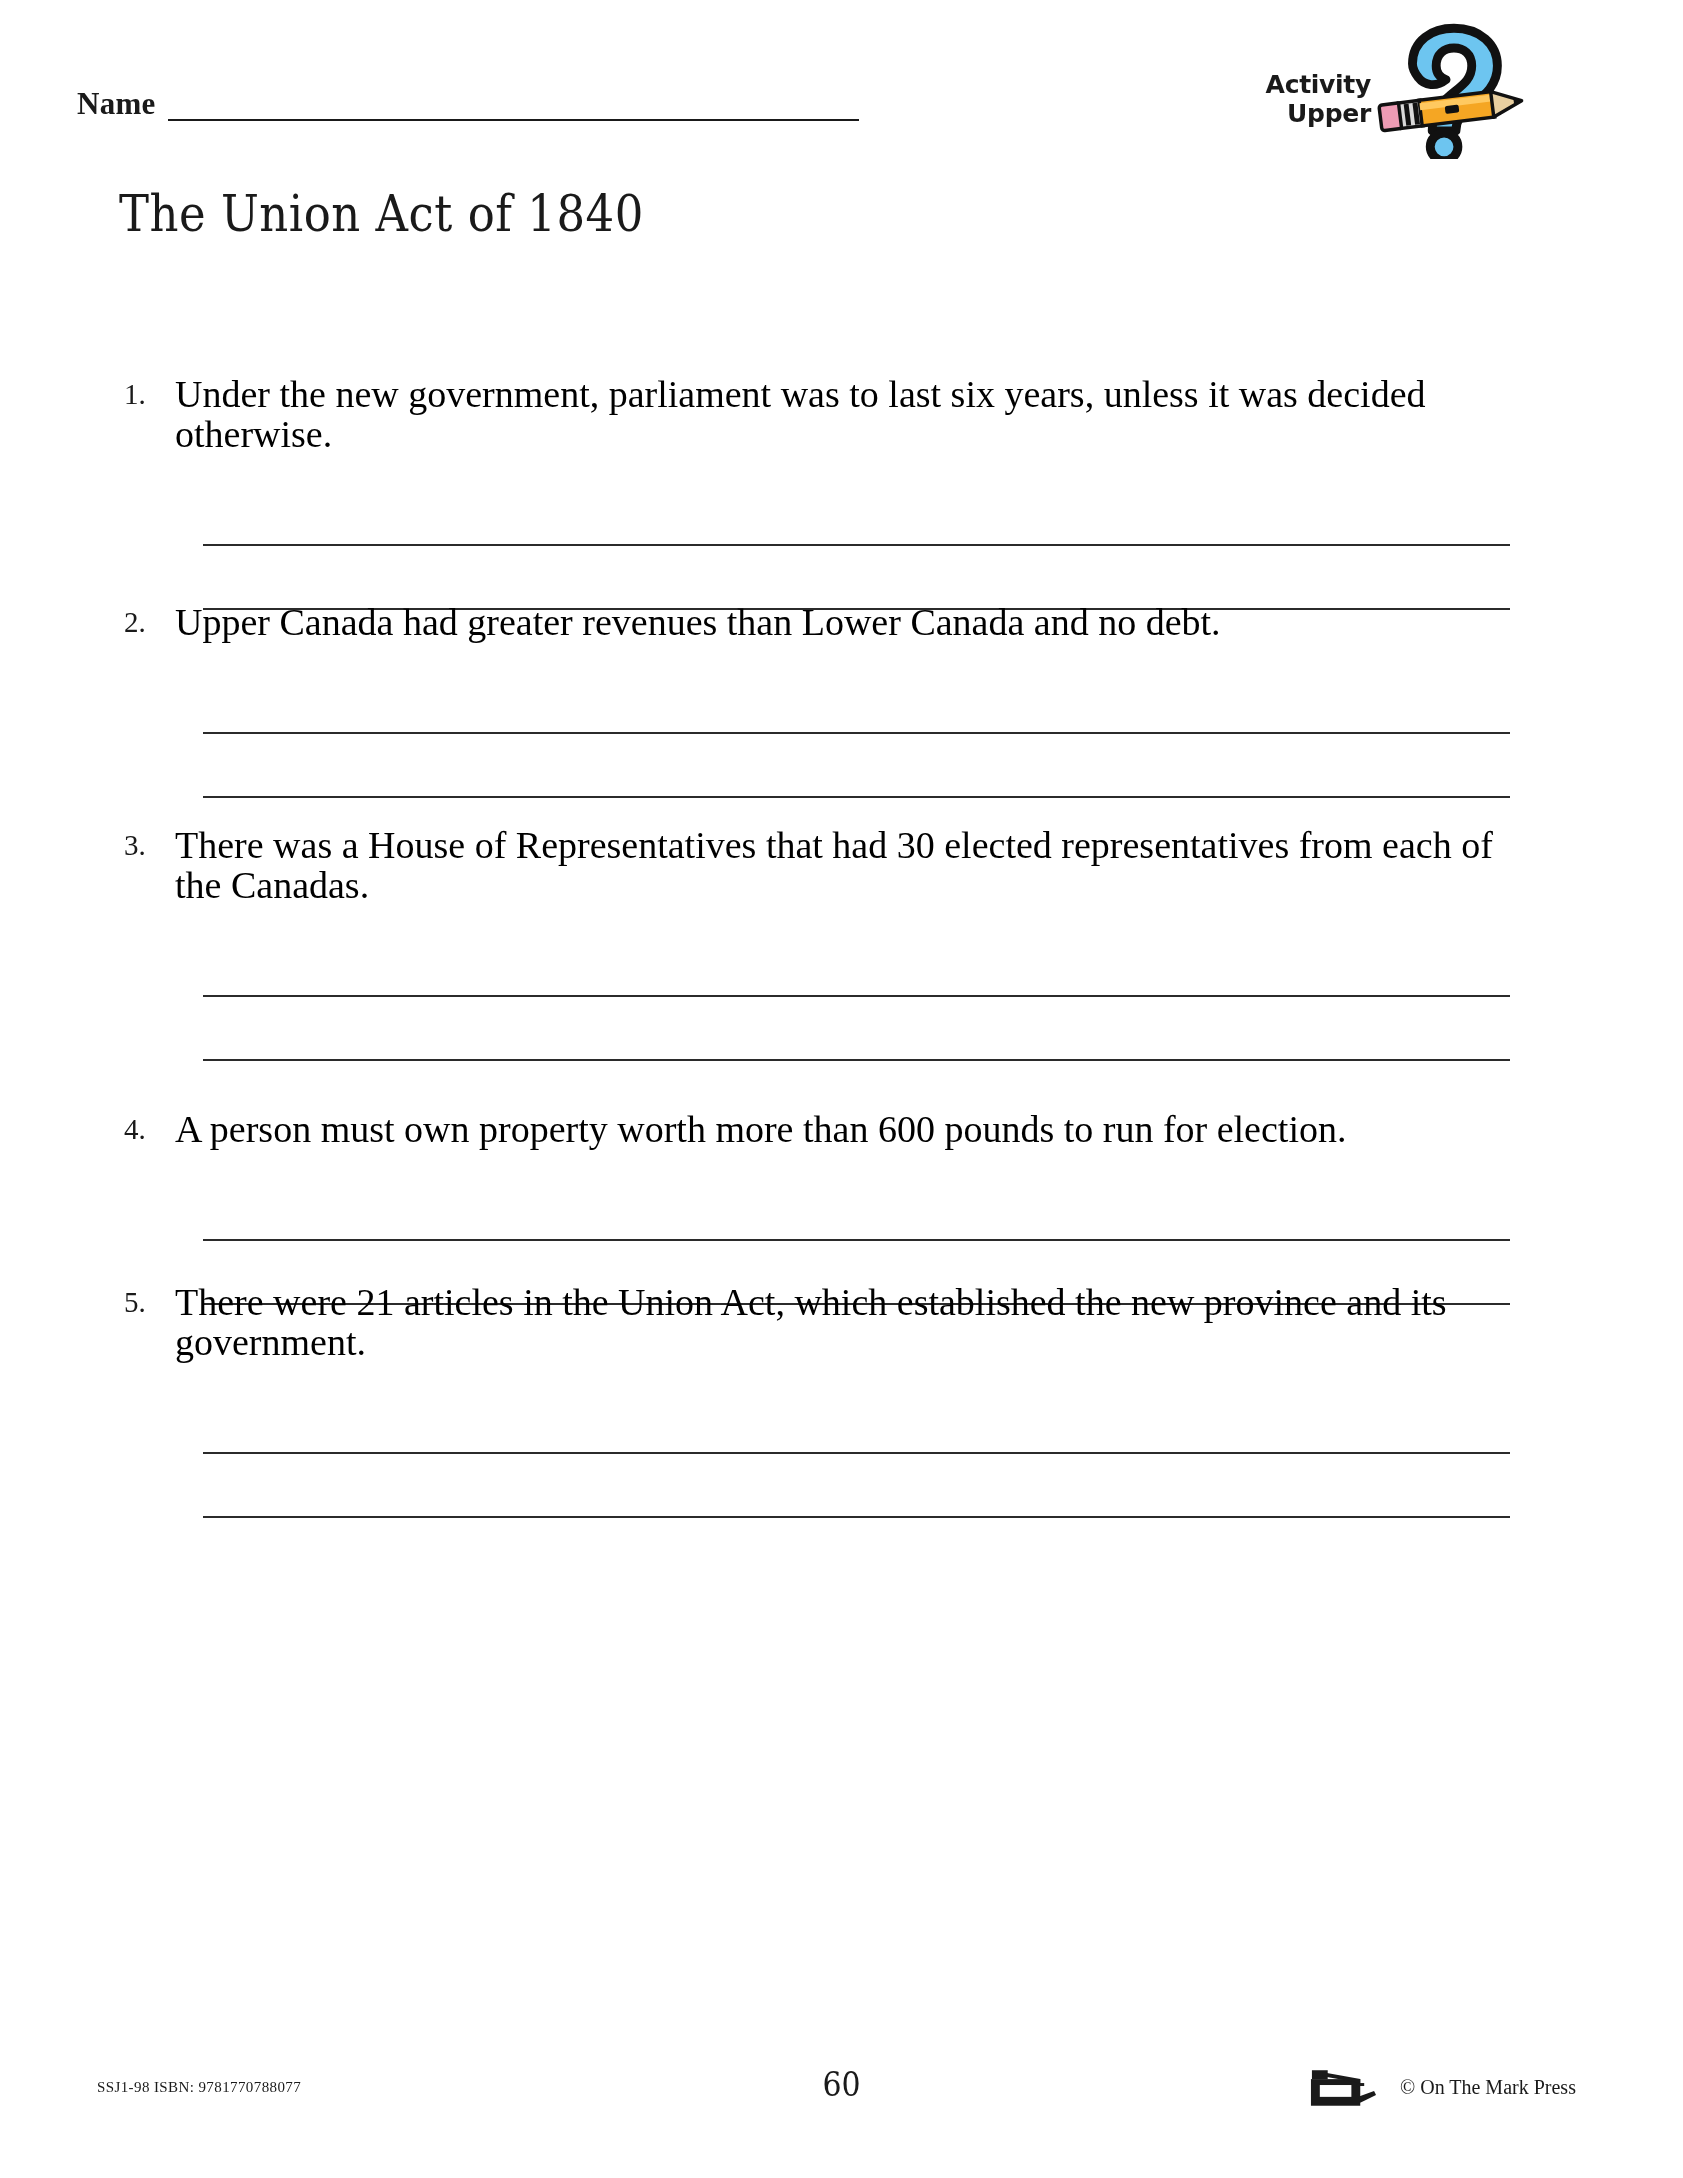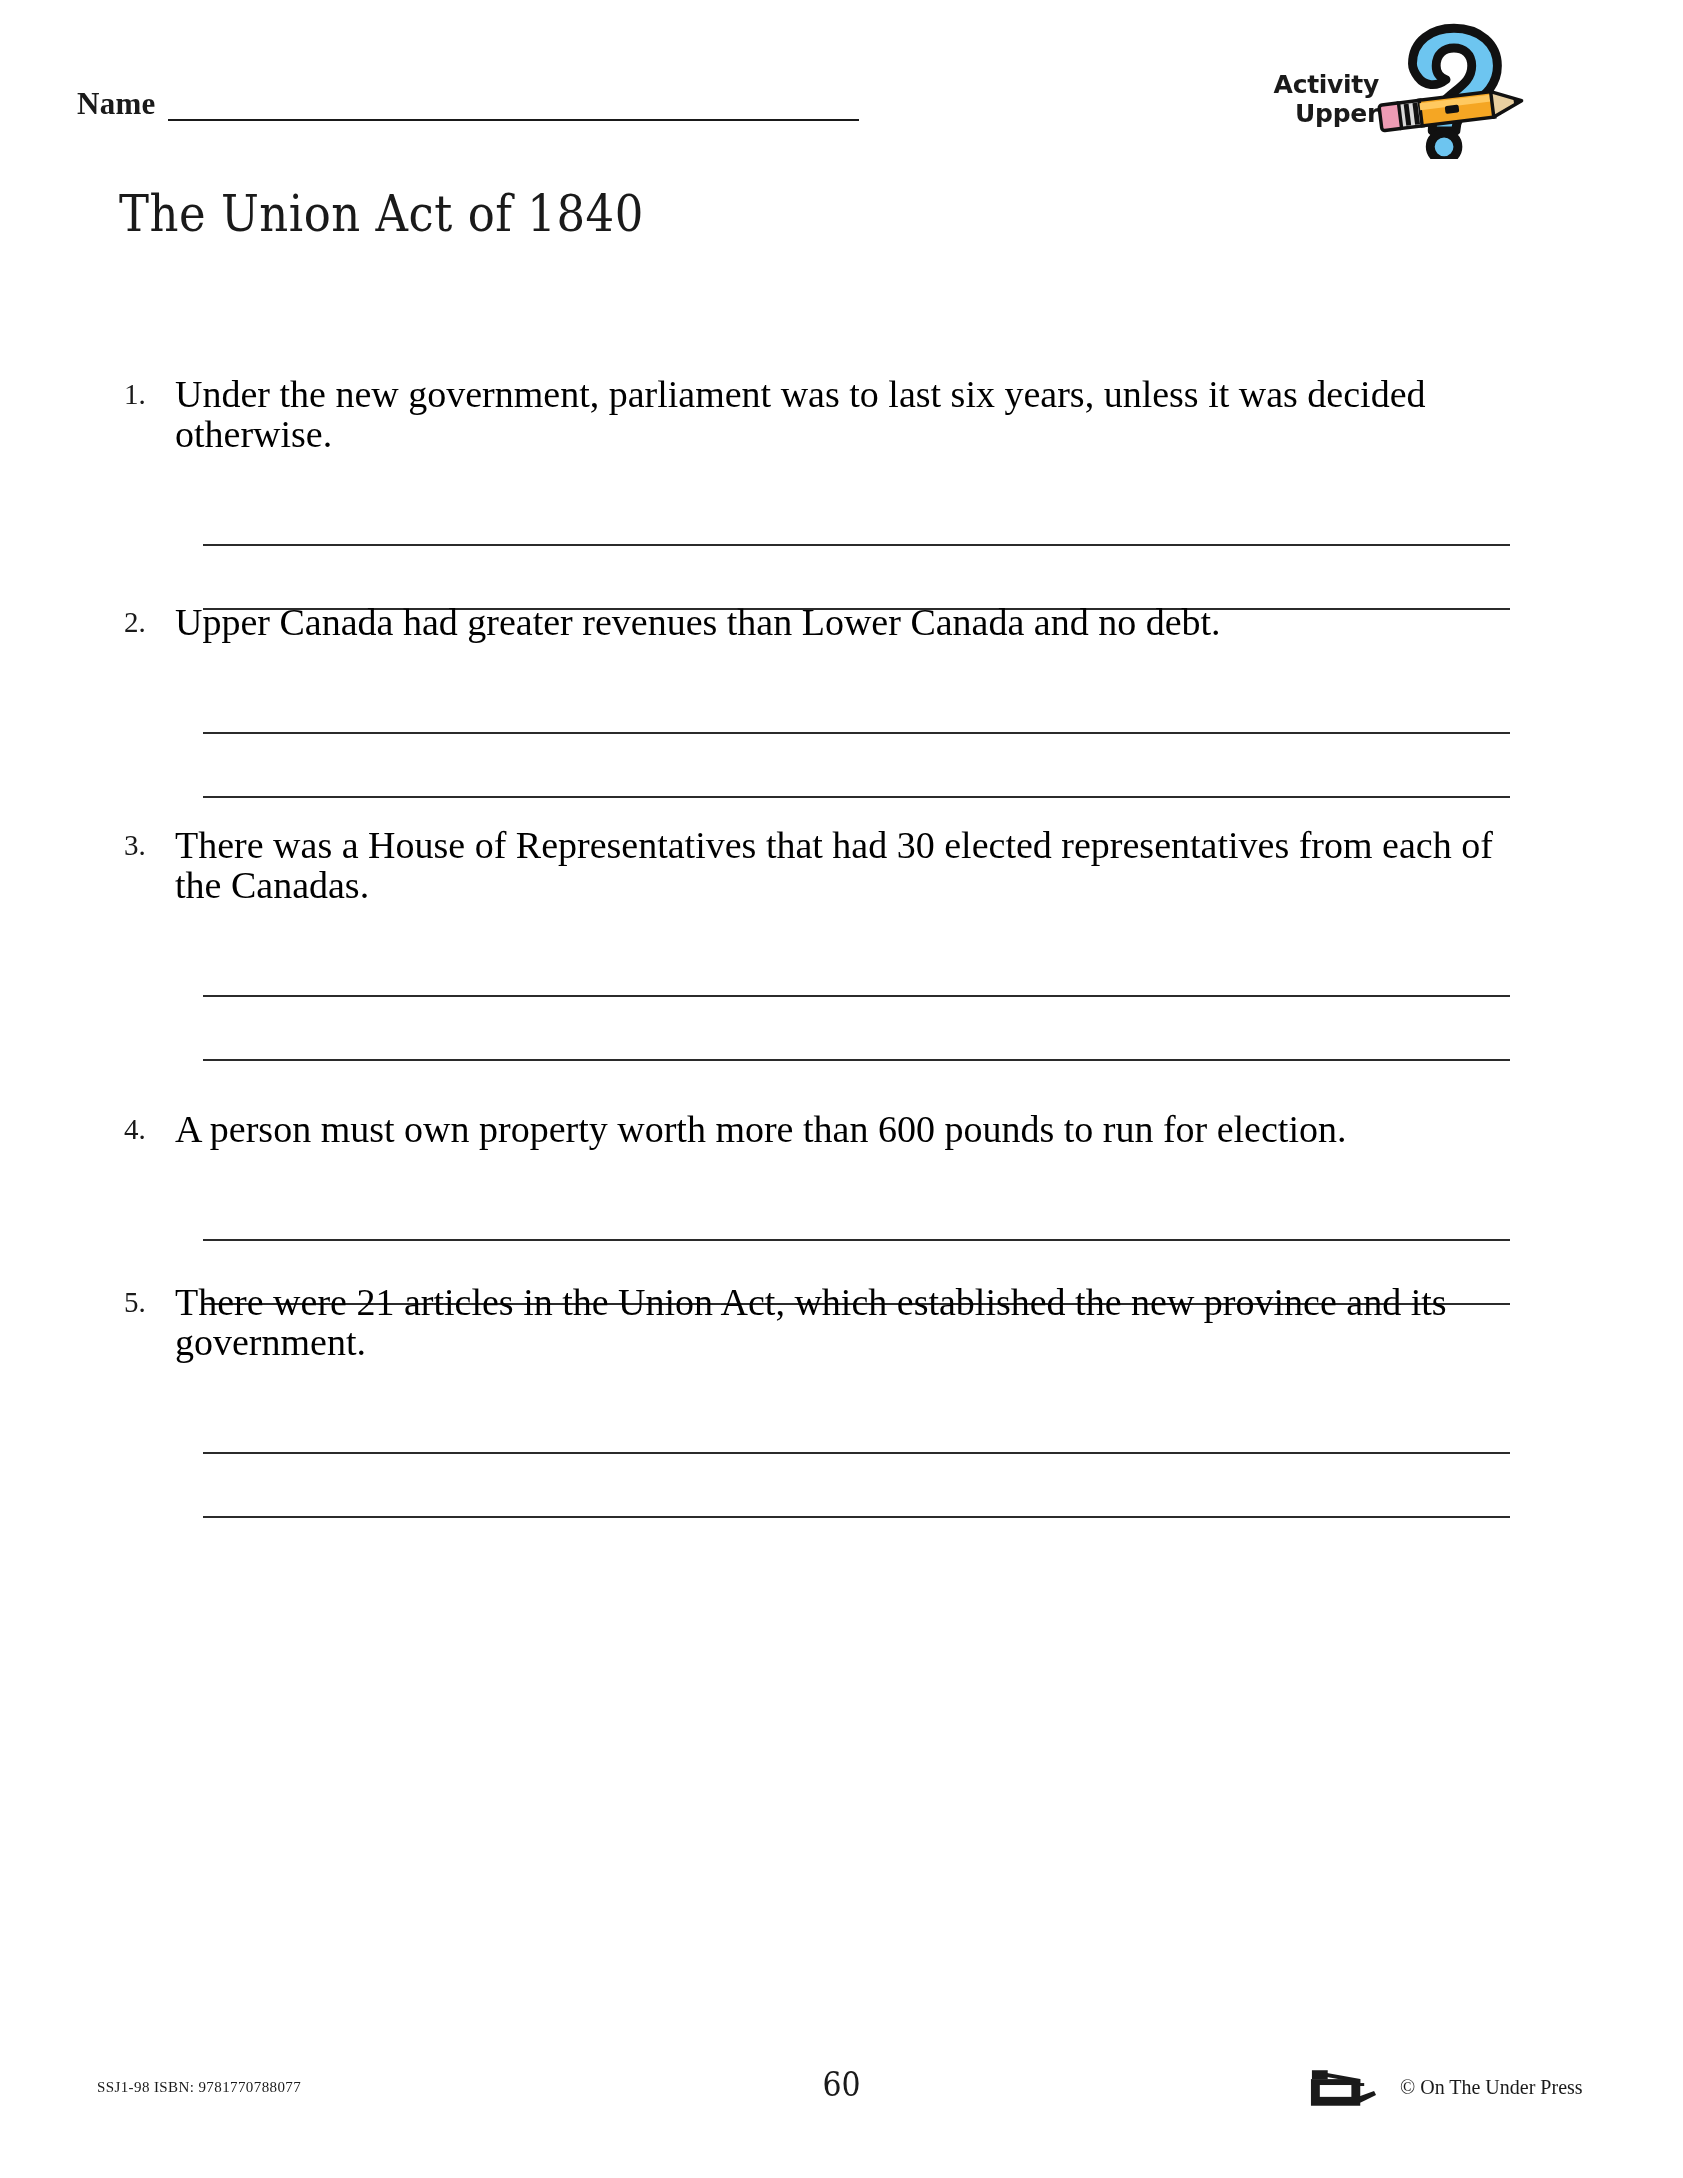--- a/index.html
+++ b/index.html
@@ -52,21 +52,21 @@
   
   .activity-logo {
     position: absolute;
     left: 1242px;
     top: 20px;
     width: 287px;
     height: 139px;
   }
   .activity-text {
     position: absolute;
-    left: 8px;
+    left: 0;
     top: 50px;
     width: 129px;
     text-align: right;
     font-family: "DejaVu Sans", sans-serif;
     font-weight: bold;
     font-size: 25px;
     line-height: 29px;
     color: #1a1a1a;
     letter-spacing: -0.3px;
   }
@@ -294,17 +294,17 @@
   <div class="footer-page">60</div>
   <div class="footer-right">
     <svg class="otm-mark" viewBox="0 0 72 44">
       <rect x="4" y="14" width="50" height="27" fill="#1a1a1a"></rect>
       <rect x="13" y="20" width="32" height="12" fill="#ffffff"></rect>
       <rect x="5" y="5" width="16" height="9" fill="#1a1a1a"></rect>
       <path d="M16 7 L54 14 L54 18 L16 11 Z" fill="#1a1a1a"></path>
       <path d="M52 32 L68 26 L70 30 L54 38 Z" fill="#1a1a1a"></path>
       <rect x="50" y="18" width="8" height="3" fill="#1a1a1a"></rect>
     </svg>
-    <span class="otm-text">© On The Under Press</span>
+    <span class="otm-text">© On The Mark Press</span>
   </div>
 
 </div>
 
 
 </body></html>

